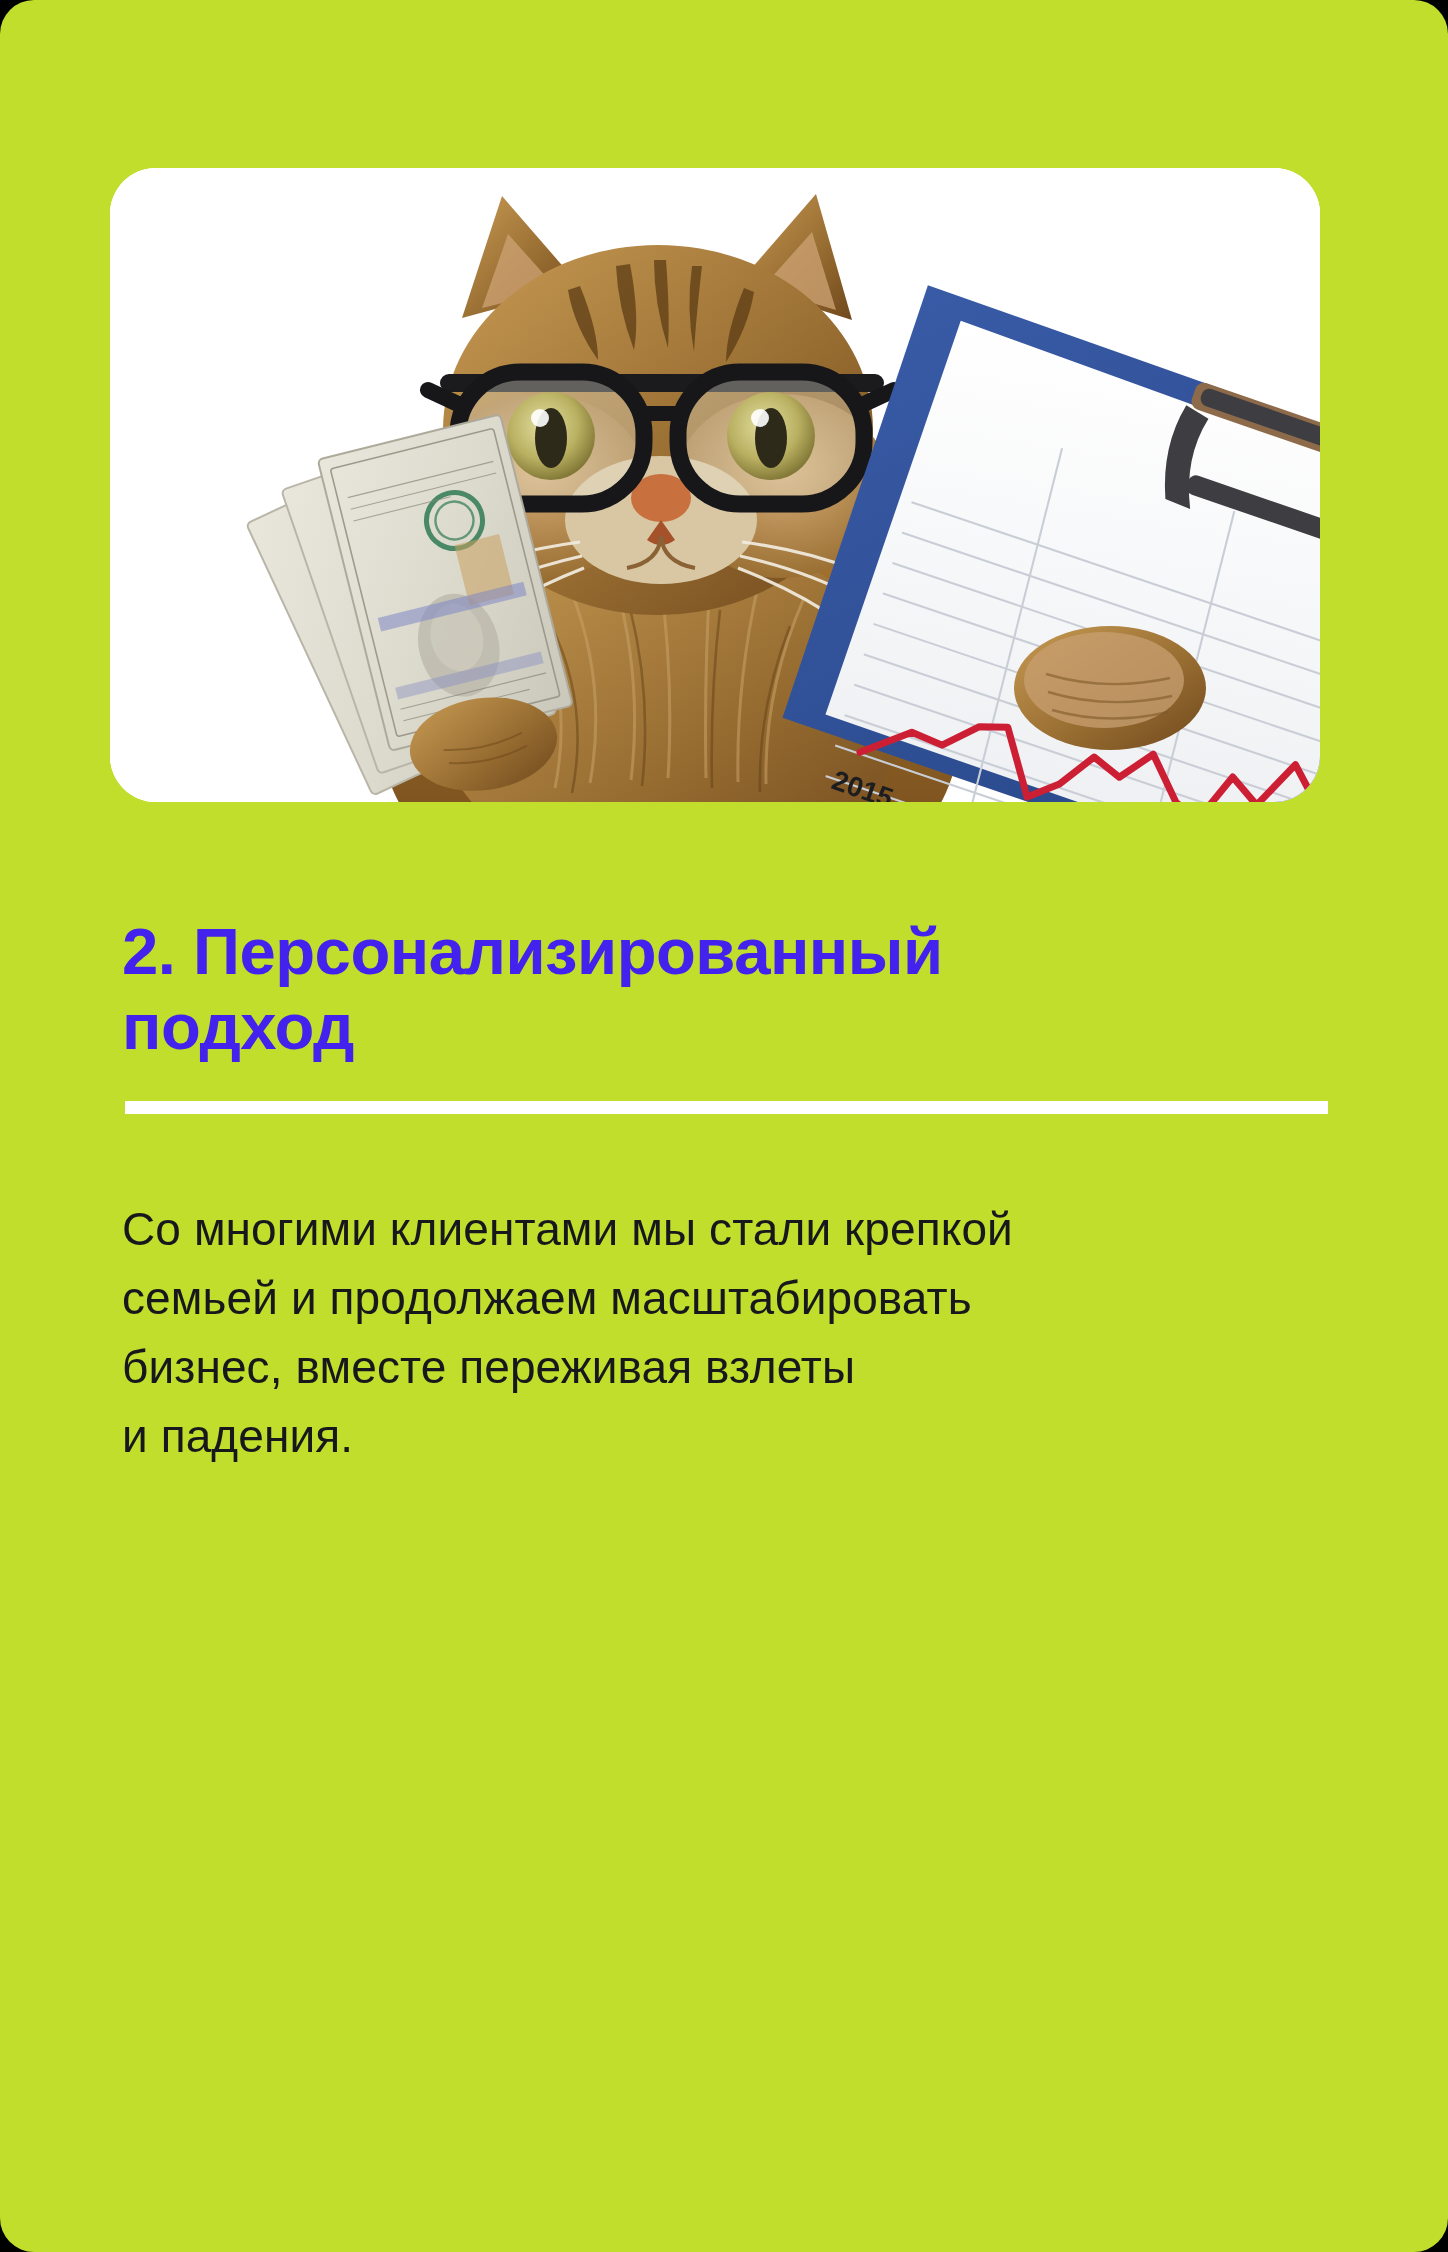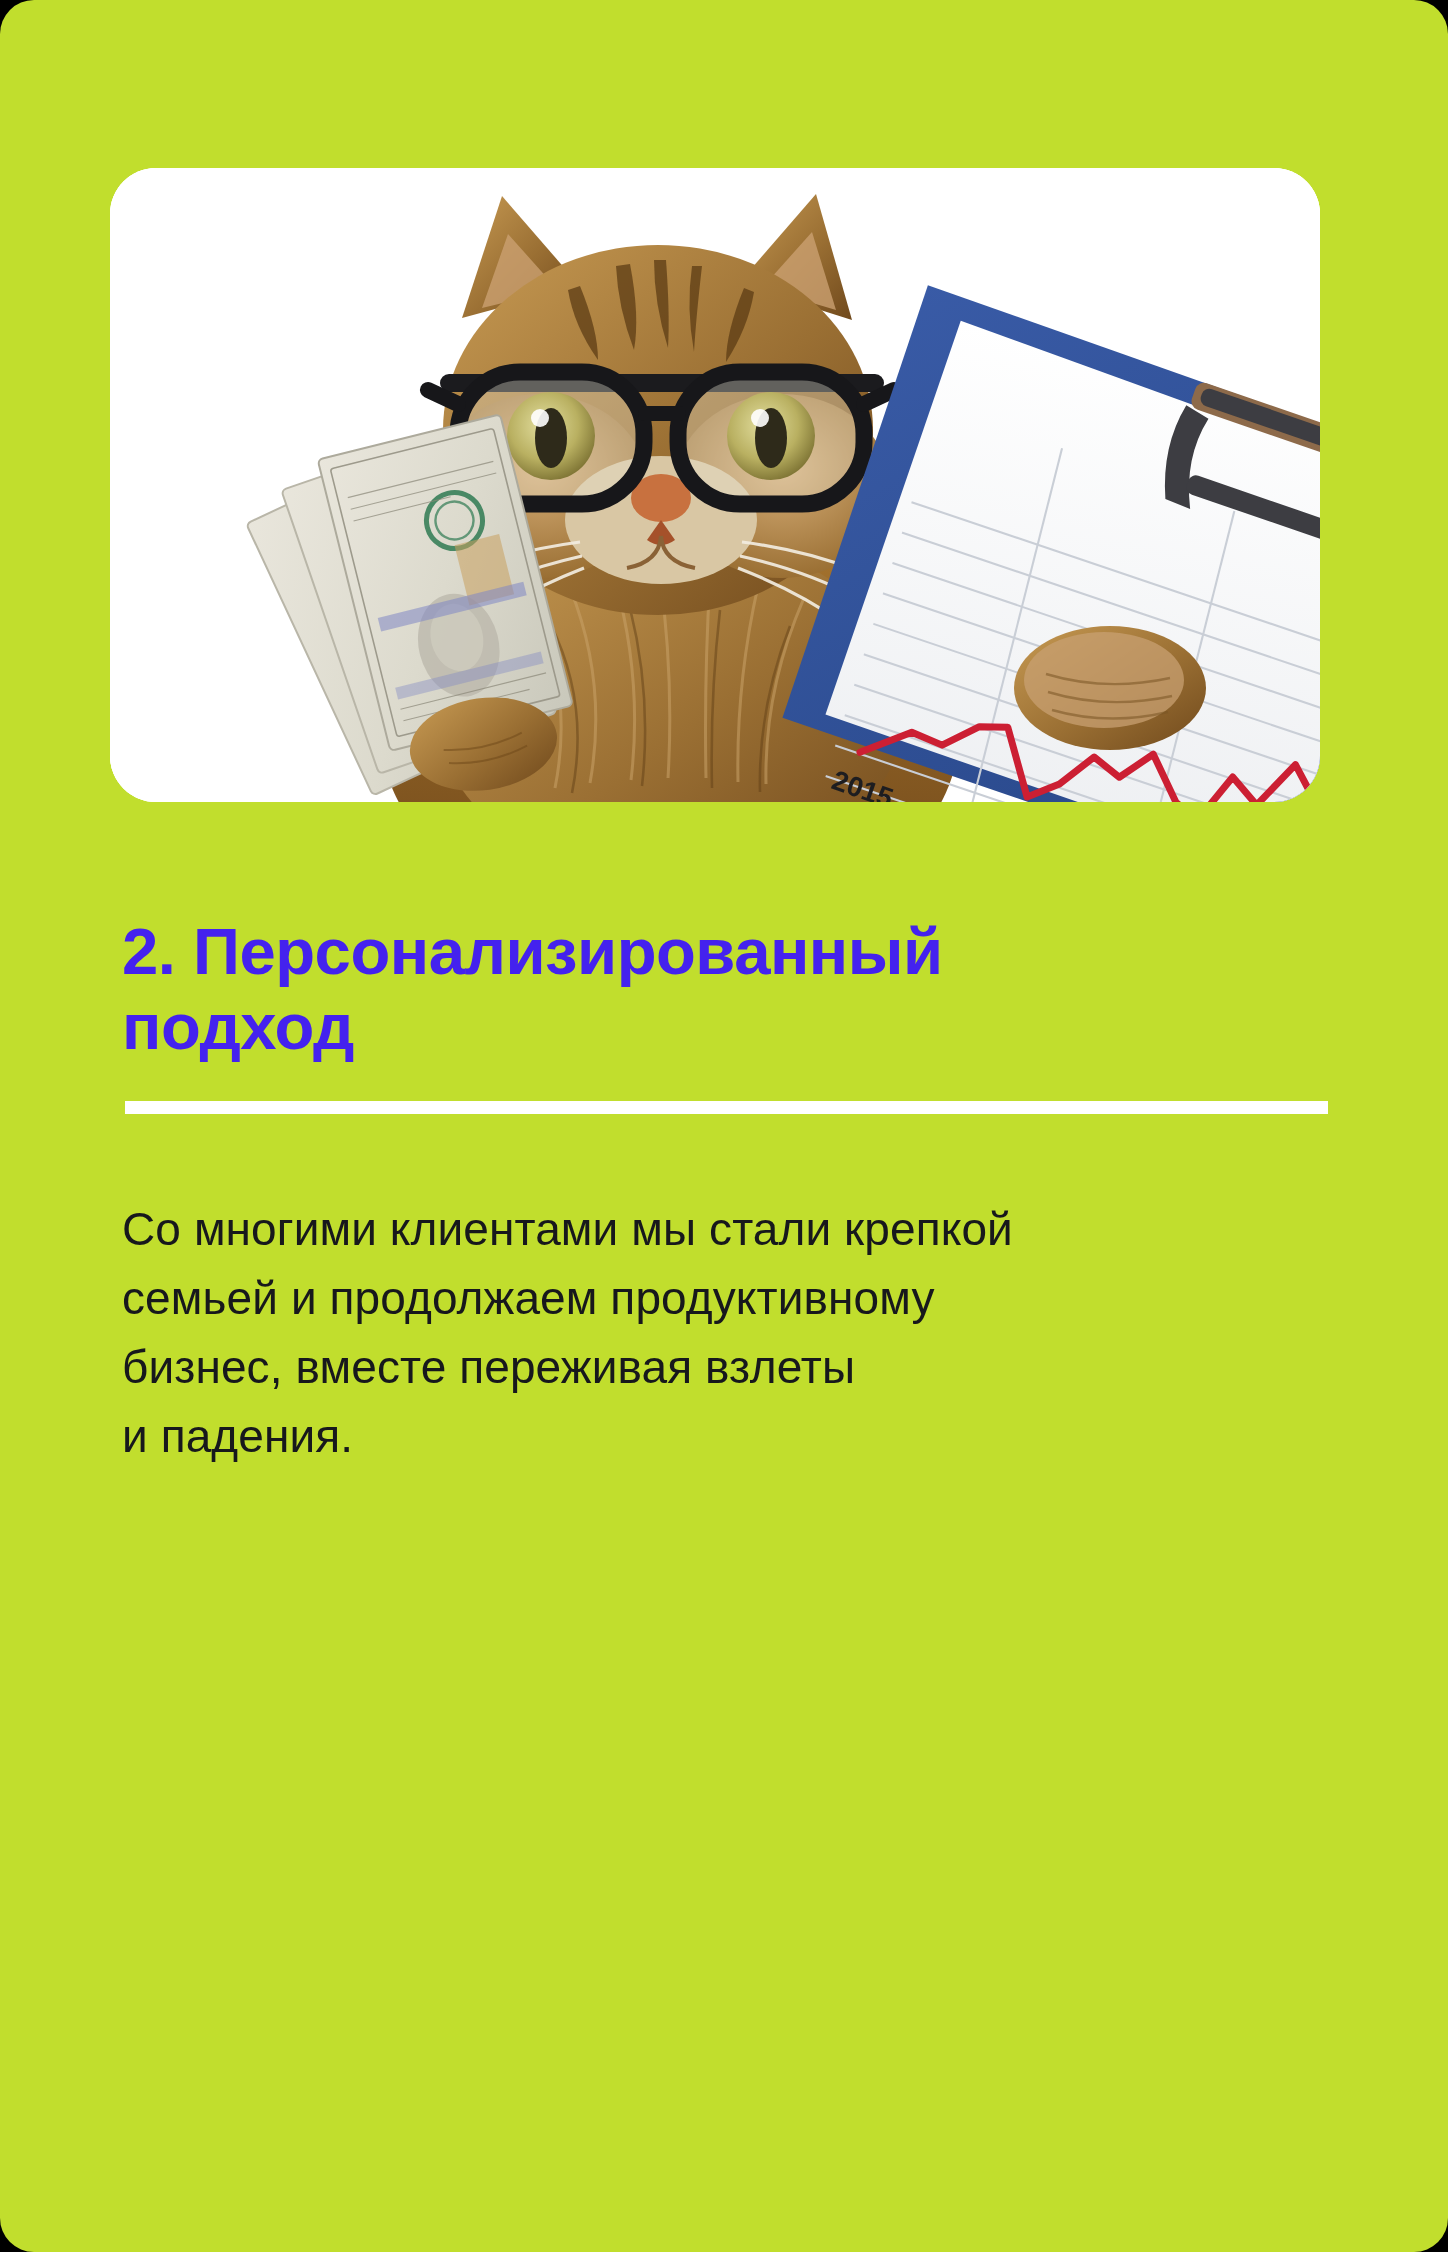--- a/index.html
+++ b/index.html
@@ -314,18 +314,18 @@
     </div>
   </div>
 
   <h1 class="heading">2. Персонализированный
 подход</h1>
 
   <div class="rule"></div>
 
   <div class="body-copy">
     <p class="para">Со многими клиентами мы стали крепкой
-семьей и продолжаем продуктивному
+семьей и продолжаем масштабировать
 бизнес, вместе переживая взлеты
 и падения.</p>
   </div>
 
 </div>
 
 </body></html>

